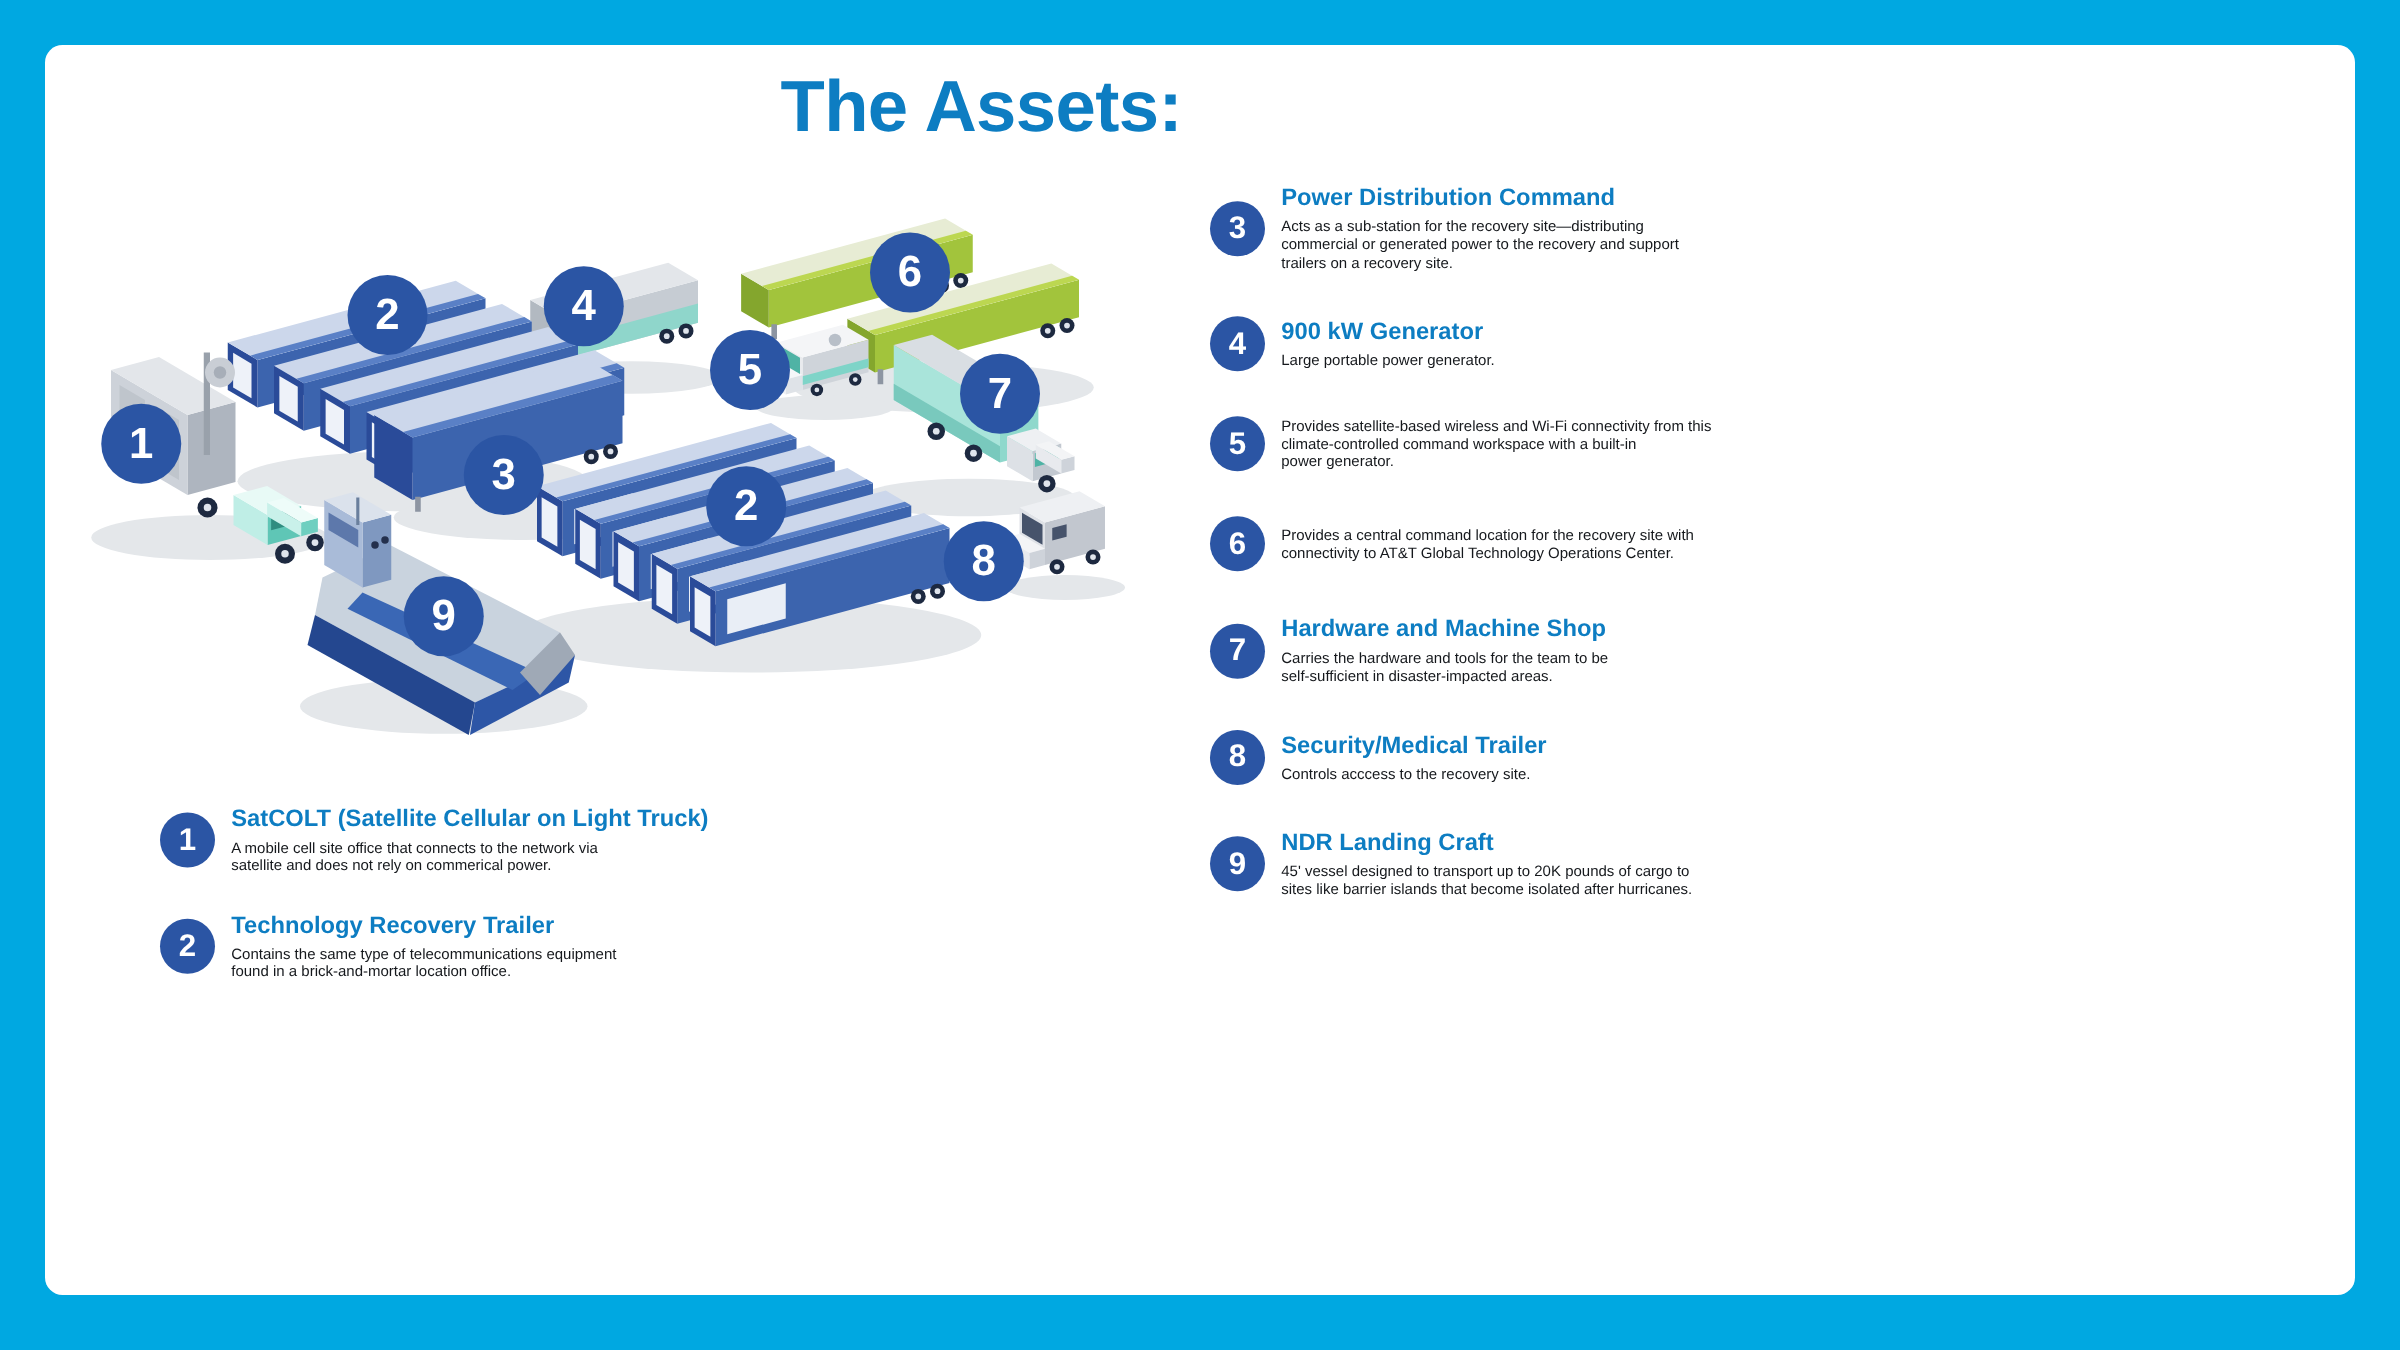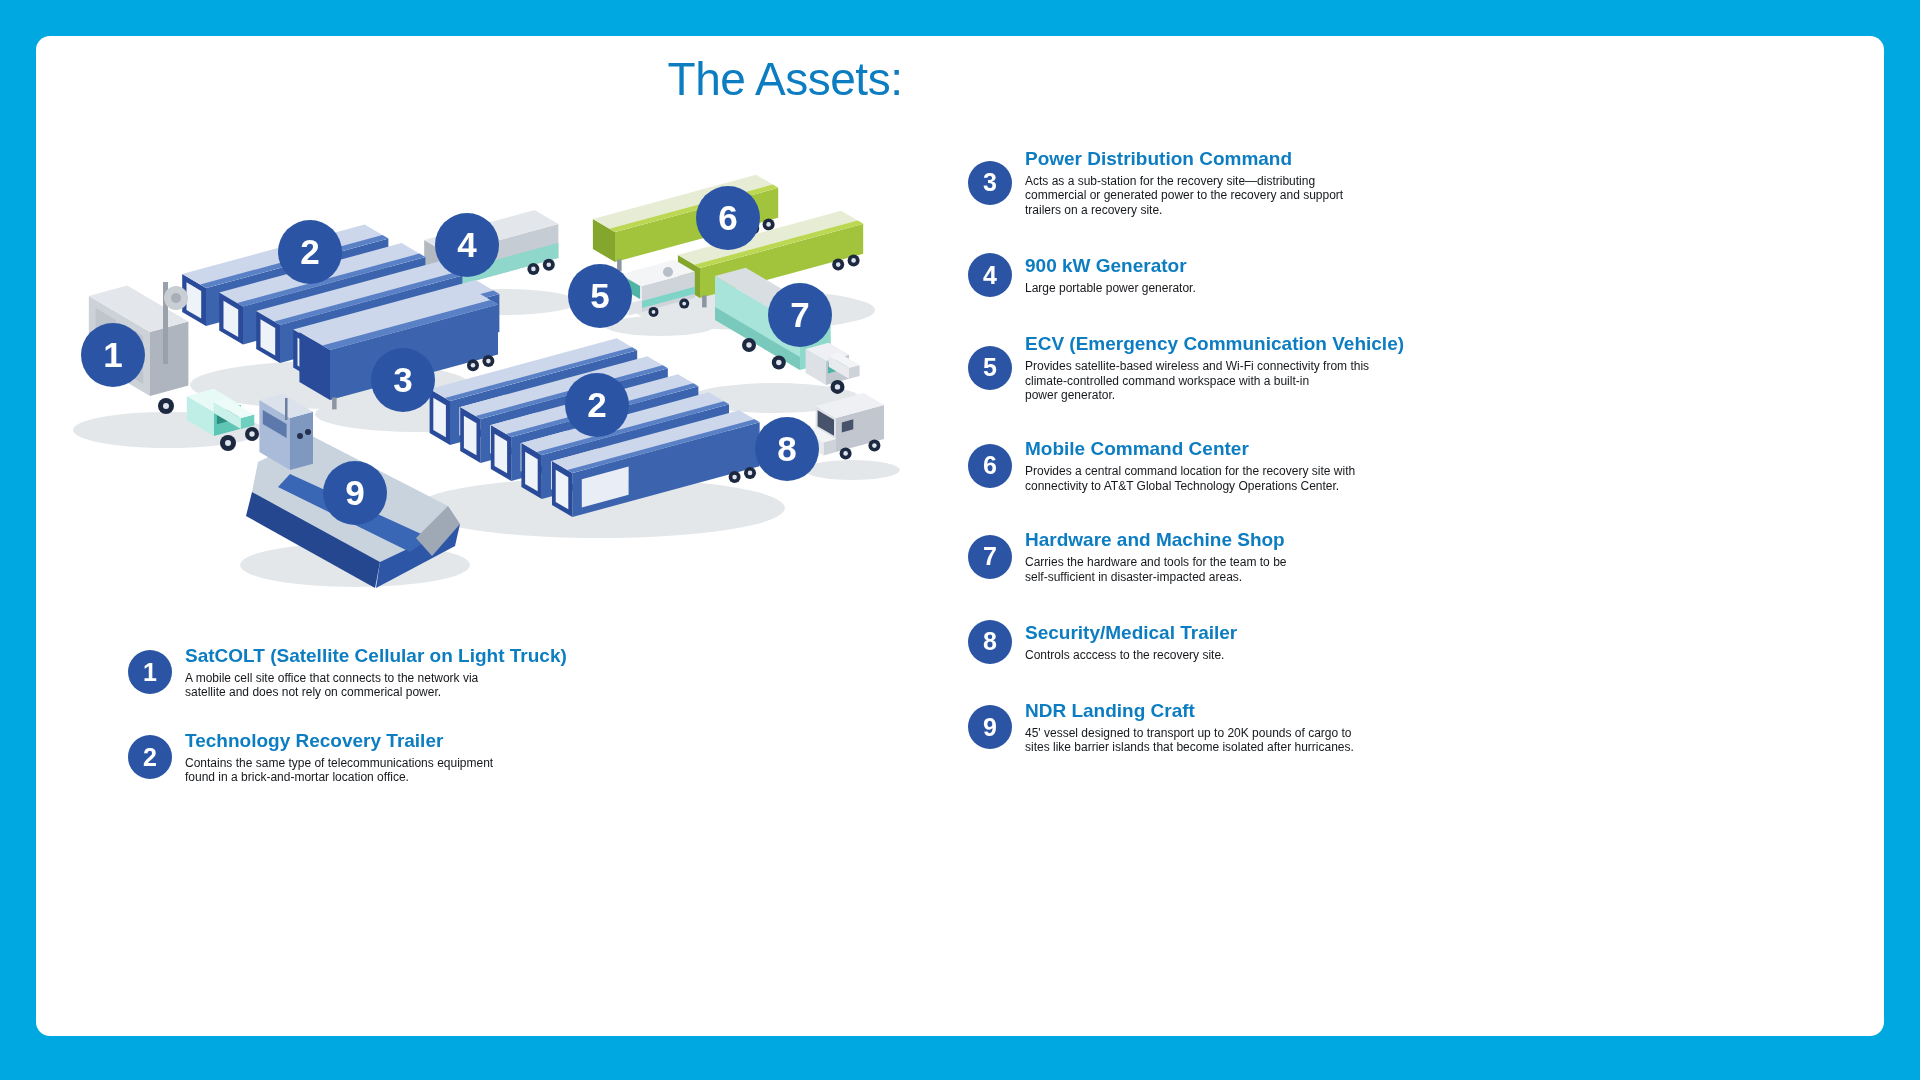--- a/index.html
+++ b/index.html
@@ -10,21 +10,21 @@
     position: relative;
     overflow: hidden;
   }
   .card {
     position:absolute; left:36px; top:36px; right:36px; bottom:44px;
     background:#ffffff; border-radius:14px;
   }
   .stage { position:absolute; inset:0; }
   .title {
     position:absolute; top:52px; left:0; width:1570px;
-    text-align:center; font-size:46px; font-weight:normal;
+    text-align:center; font-size:58px; font-weight:bold;
     letter-spacing:-0.5px; color: var(--accent, #0d7dc2);
   }
   #scene { position:absolute; left:40px; top:170px; }
   .dbadge {
     position:absolute; width:64px; height:64px; border-radius:50%;
     background: var(--badge, #2b55a4); color:#ffffff;
     display:flex; align-items:center; justify-content:center;
     font-size:35px; font-weight:bold;
   }
   .legend { position:absolute; display:flex; flex-direction:column; }
@@ -330,30 +330,28 @@
     <div class="item">
       <div class="lbadge">4</div>
       <div class="txt">
         <h3>900 kW Generator</h3>
         <p>Large portable power generator.</p>
       </div>
     </div>
     <div class="item">
       <div class="lbadge">5</div>
       <div class="txt">
-        <h3>ECV (Emergency Communication Vehicle)</h3>
         <p>Provides satellite-based wireless and Wi-Fi connectivity from this
 climate-controlled command workspace with a built-in
 power generator.</p>
       </div>
     </div>
     <div class="item">
       <div class="lbadge">6</div>
       <div class="txt">
-        <h3>Mobile Command Center</h3>
         <p>Provides a central command location for the recovery site with
 connectivity to AT&amp;T Global Technology Operations Center.</p>
       </div>
     </div>
     <div class="item">
       <div class="lbadge">7</div>
       <div class="txt">
         <h3>Hardware and Machine Shop</h3>
         <p>Carries the hardware and tools for the team to be
 self-sufficient in disaster-impacted areas.</p>

